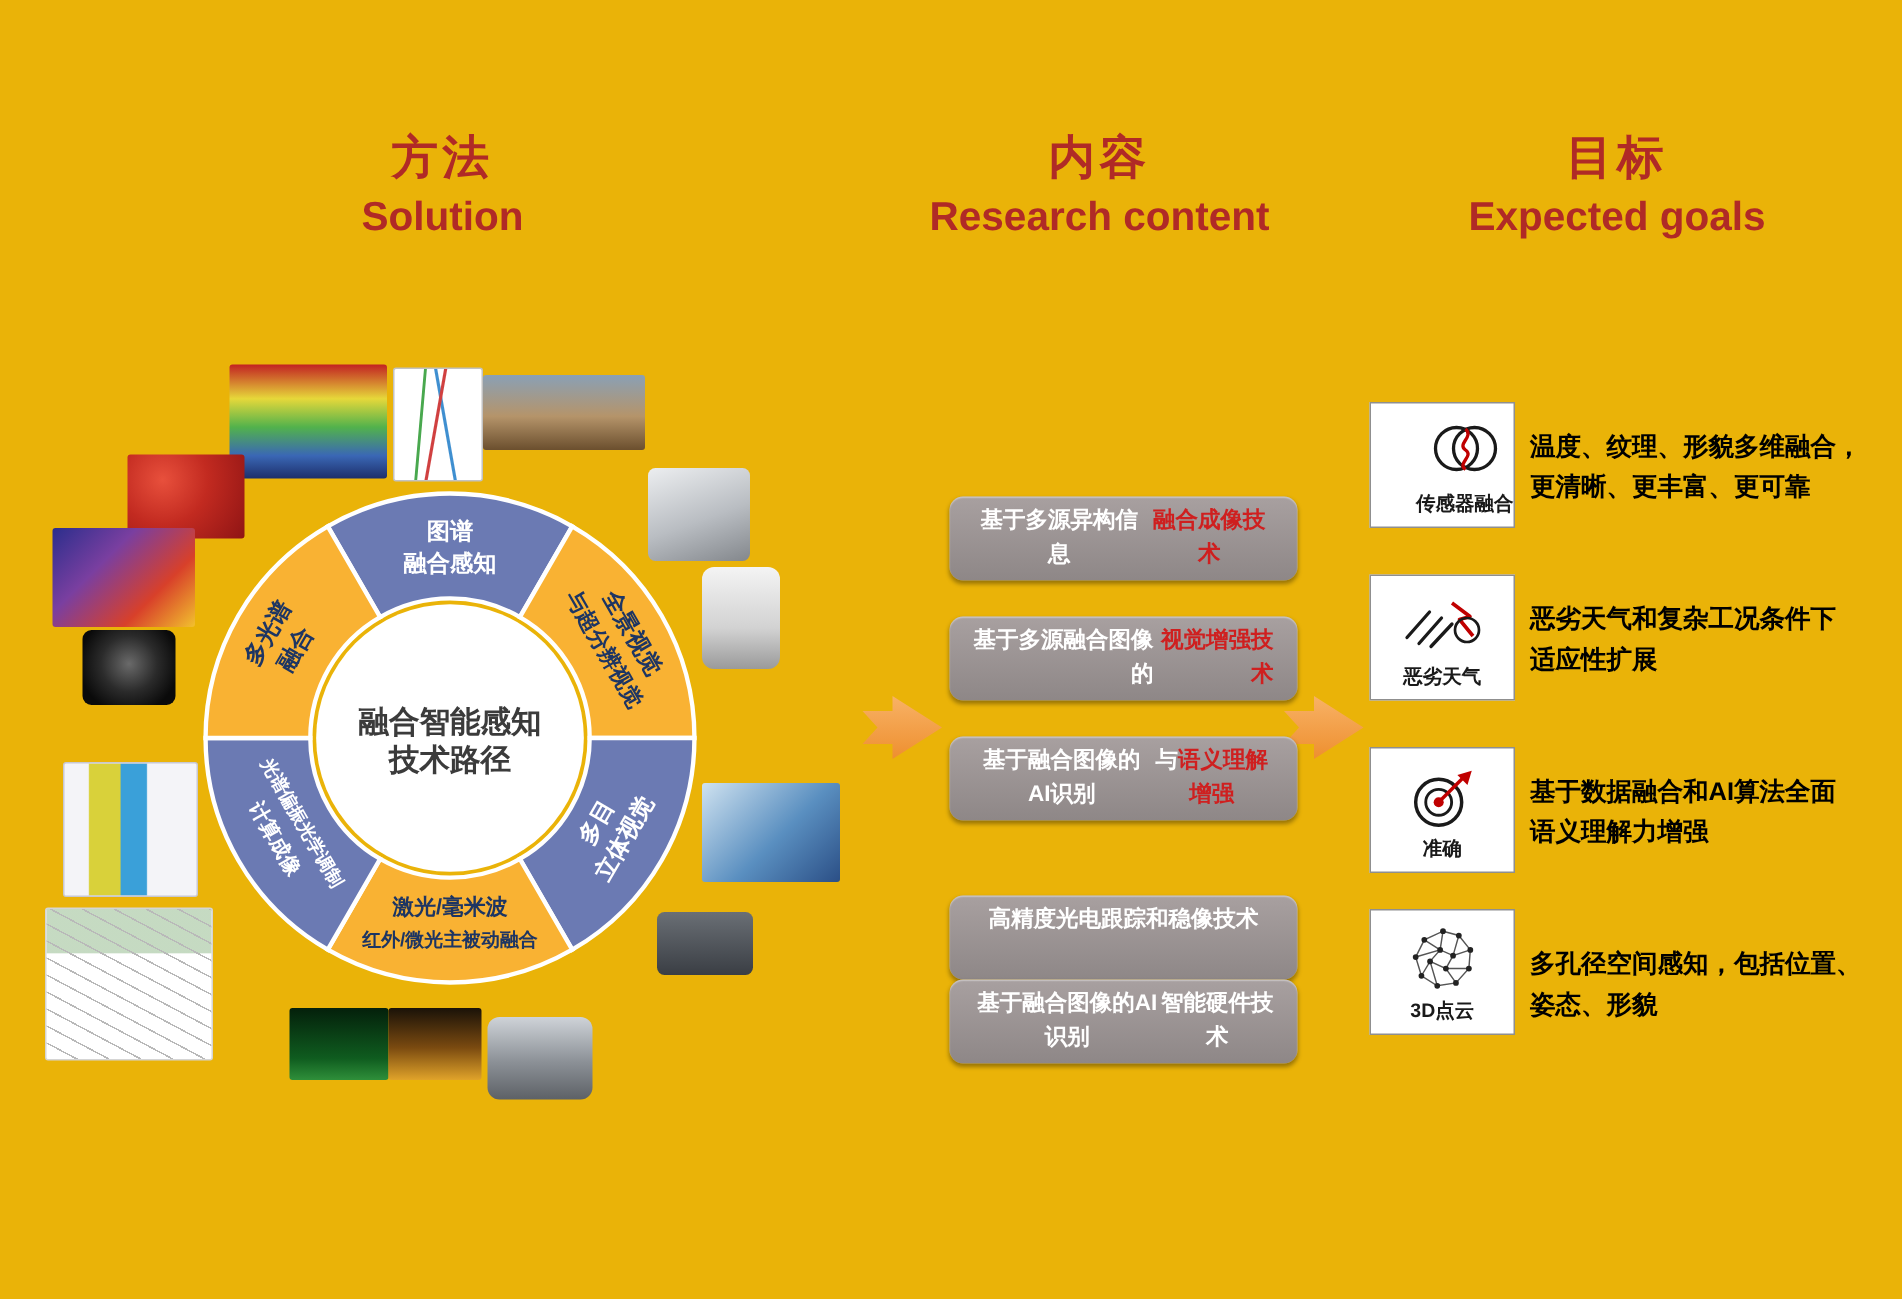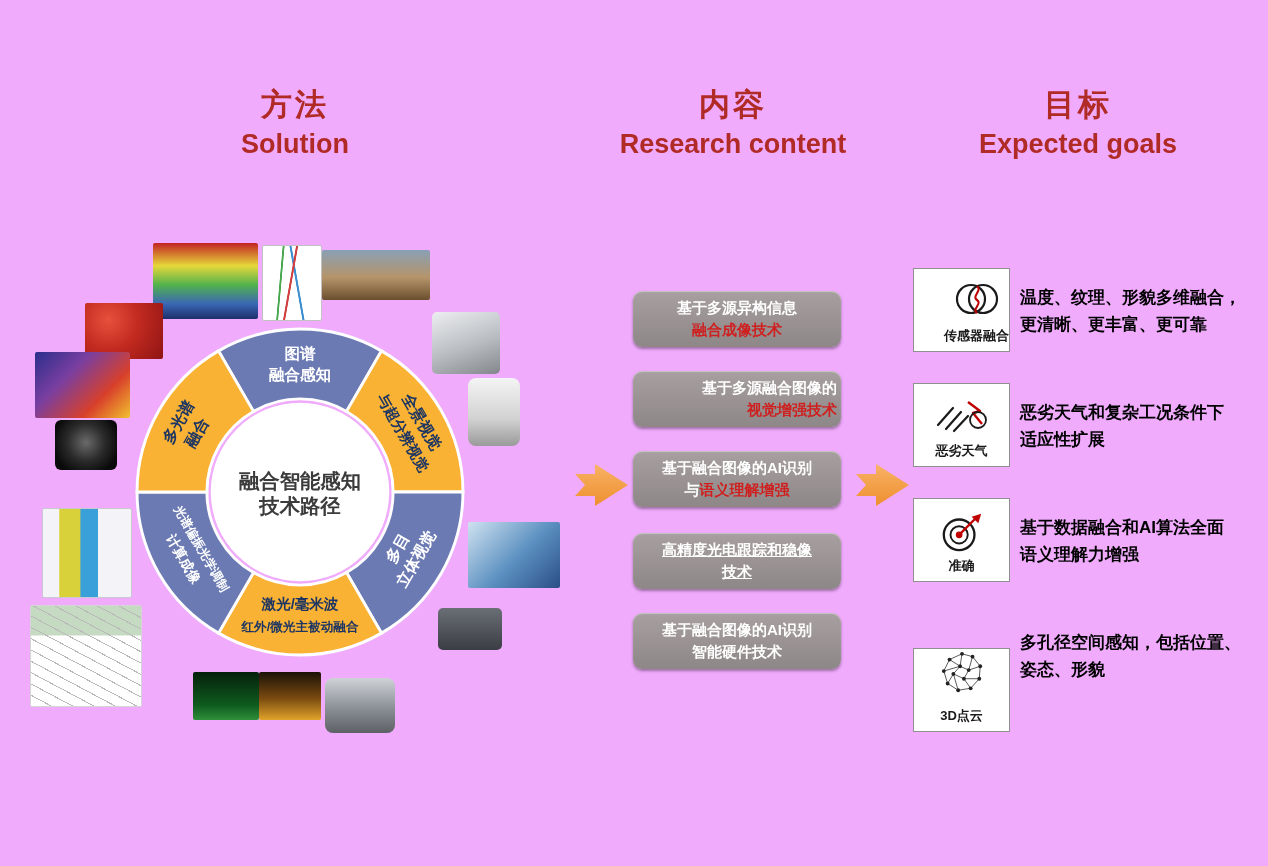--- a/index.html
+++ b/index.html
@@ -1,17 +1,17 @@
 <!DOCTYPE html>
 <html><head>
 <meta charset="utf-8">
 <style>
   html,body{margin:0;padding:0;background:#ffffff;}
   .canvas{
-    position:relative;width:1268px;height:866px;background:#f0abfc;overflow:hidden;
+    position:relative;width:1268px;height:866px;background:#eab308;overflow:hidden;
     font-family:"Liberation Sans","DejaVu Sans",sans-serif;
   }
   
   .col-header{position:absolute;top:84px;width:300px;text-align:center;color:#b02a26;font-weight:bold;}
   .col-header .zh{font-size:31px;letter-spacing:3px;}
   .col-header .en{font-size:27px;margin-top:3px;}
 
   
   .donut-svg text{text-anchor:middle;font-weight:bold;font-family:"Liberation Sans","DejaVu Sans",sans-serif;}
   .seg-white{fill:#ffffff;}
@@ -41,21 +41,21 @@
   .t-ptz{background:linear-gradient(180deg,#f4f4f4 0%,#d2d2d2 60%,#9a9a9a 100%);border-radius:8px;}
   .t-lego{background:linear-gradient(135deg,#cfe2f0 0%,#5a8fc0 55%,#2b4f86 100%);}
   .t-stereo{background:linear-gradient(180deg,#6a6f75 0%,#3a3e44 100%);border-radius:5px;}
 
   
   .cbox{
     position:absolute;left:633px;width:200px;min-height:46px;border-radius:9px;
     background:linear-gradient(180deg,#a8a0a0 0%,#8e8787 100%);
     box-shadow:0 2px 3px rgba(0,0,0,.35), inset 0 1px 1px rgba(255,255,255,.4);
     color:#ffffff;font-weight:bold;font-size:15px;line-height:1.5;text-align:center;
-    display:flex;flex-direction:column;justify-content:center;padding:5px 4px;z-index:2;
+    display:flex;justify-content:center;padding:5px 16px;z-index:2;margin-top:40px;
   }
   .cbox .red{color:#cf1f1f;}
 
   
   .flow-arrow{position:absolute;z-index:2;}
 
   
   .goal-iconbox{
     position:absolute;left:913px;width:97px;height:84px;background:#ffffff;border:1px solid #8f8f8f;
     display:flex;flex-direction:column;align-items:center;justify-content:flex-end;
@@ -165,21 +165,21 @@
     <div class="red">融合成像技术</div>
   </div>
   <div class="cbox" style="top:371px;text-align:right;">
     <div>基于多源融合图像的</div>
     <div class="red">视觉增强技术</div>
   </div>
   <div class="cbox" style="top:451px;">
     <div>基于融合图像的AI识别</div>
     <div><span>与</span><span class="red">语义理解增强</span></div>
   </div>
-  <div class="cbox" style="top:533px;text-decoration:underline;">
+  <div class="cbox" style="top:557px;">
     <div>高精度光电跟踪和稳像</div>
     <div>技术</div>
   </div>
   <div class="cbox" style="top:613px;">
     <div>基于融合图像的AI识别</div>
     <div>智能硬件技术</div>
   </div>
 
   <div class="goal-iconbox" style="top:268px;align-items:flex-end;">
     <svg width="64" height="44" viewBox="0 0 64 44">
@@ -219,21 +219,21 @@
       <path d="M21 28 L38 11" stroke="#c00000" stroke-width="2.4"></path>
       <path d="M34 9 l10 -3 -3 10 z" fill="#c00000"></path>
     </svg>
     <div class="goal-label">准确</div>
   </div>
   <div class="goal-desc" style="top:514px;">
     <div>基于数据融合和AI算法全面</div>
     <div>语义理解力增强</div>
   </div>
 
-  <div class="goal-iconbox" style="top:648px;justify-content:space-between;">
+  <div class="goal-iconbox" style="top:606px;">
     <svg width="48" height="46" viewBox="0 0 48 48">
       <g stroke="#555555" stroke-width="1">
         <path d="M24 5 L35 8 L43 18 L42 31 L33 41 L20 43 L9 36 L5 23 L11 11 Z" fill="none"></path>
         <path d="M24 5 L22 18 L31 22 L35 8 M43 18 L31 22 L26 31 L42 31 M33 41 L26 31 L15 26 L20 43 M9 36 L15 26 L22 18 L5 23 M11 11 L22 18" fill="none"></path>
       </g>
       <g fill="#222222">
         <circle cx="24" cy="5" r="2"></circle>
           <circle cx="35" cy="8" r="2"></circle>
         <circle cx="43" cy="18" r="2"></circle>
           <circle cx="42" cy="31" r="2"></circle>

